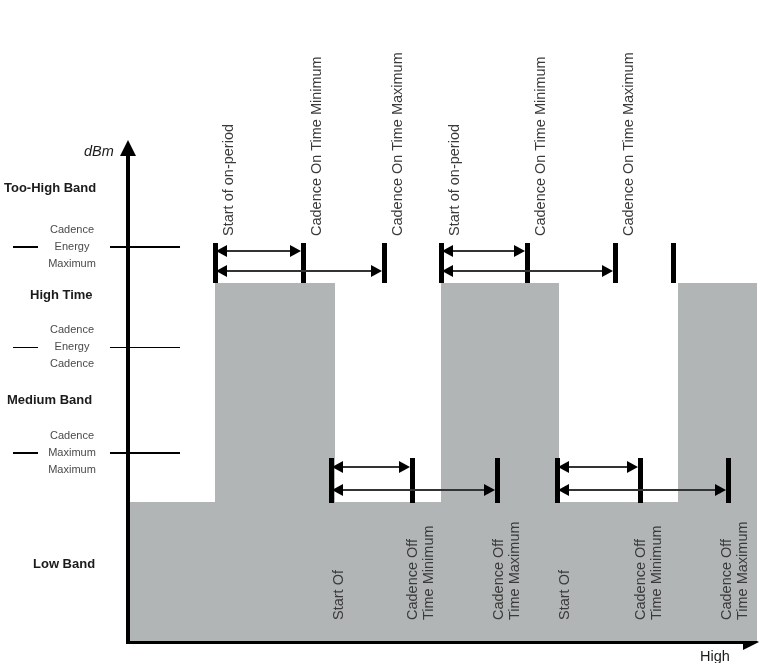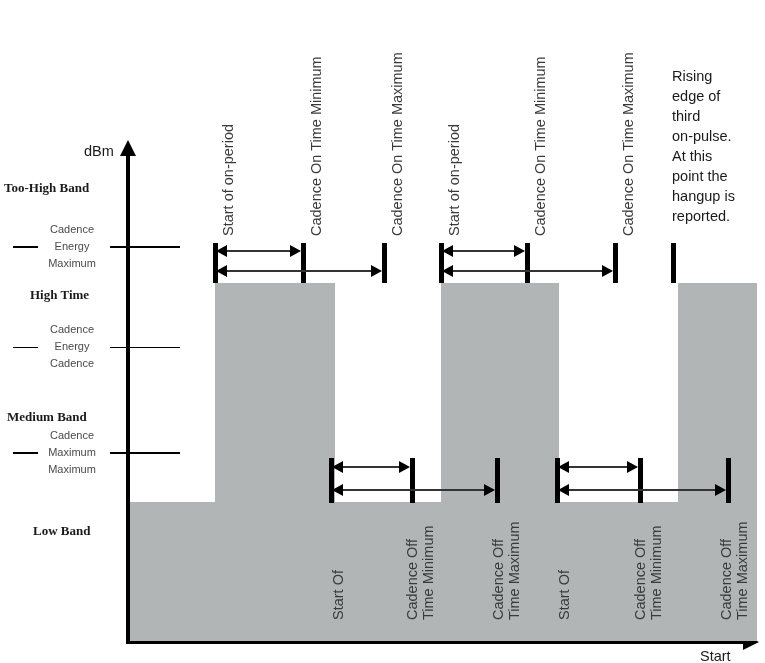--- a/index.html
+++ b/index.html
@@ -22,21 +22,20 @@
   }
   .abs { position: absolute; }
 
   
   .band-label {
     font-size: 13px;
     font-weight: bold;
     color: #1a1a1a;
     white-space: nowrap;
     text-align: left;
-    font-family: Liberation Serif, serif;
   }
   .thr-label {
     font-size: 11px;
     color: #4a4a4a;
     line-height: 17px;
     text-align: center;
     white-space: nowrap;
   }
   .thr-rule {
     background: #000000;
@@ -96,40 +95,40 @@
 </head>
 <body>
 
 <div id="stage">
 
   <div class="abs axis-line" style="left:126px; top:152px; width:4px; height:491px;"></div>
 
   <div class="abs" style="left:120px; top:140px; width:0; height:0;
               border-left:8px solid transparent; border-right:8px solid transparent;
               border-bottom:16px solid #000;"></div>
-  <div class="abs axis-cap-text" style="left:84px; top:143px;">dBm</div>
+  <div class="abs axis-cap-text" style="left:84px; top:143px;font-style:italic;">dBm</div>
 
   <div class="abs axis-line" style="left:126px; top:640px; width:619px; height:4px;"></div>
   <div class="abs" style="left:743px; top:634px; width:0; height:0;
               border-top:8px solid transparent; border-bottom:8px solid transparent;
               border-left:16px solid #000;"></div>
-  <div class="abs axis-cap-text" style="left:700px; top:648px;">Start</div>
+  <div class="abs axis-cap-text" style="left:700px; top:648px;">High</div>
 
   <div class="abs pulse-fill" style="left:130px; top:502px; width:627px; height:139px;"></div>
 
   <div class="abs pulse-fill" style="left:215px; top:283px; width:120px; height:358px;"></div>
 
   <div class="abs pulse-fill" style="left:441px; top:283px; width:118px; height:358px;"></div>
 
   <div class="abs pulse-fill" style="left:678px; top:283px; width:79px; height:358px;"></div>
 
   <div class="abs band-label" style="left:4px; top:180px;">Too-High Band</div>
   <div class="abs band-label" style="left:30px; top:287px;">High Time</div>
-  <div class="abs band-label" style="left:7px; top:409px;">Medium Band</div>
-  <div class="abs band-label" style="left:33px; top:523px;">Low Band</div>
+  <div class="abs band-label" style="left:7px; top:392px;">Medium Band</div>
+  <div class="abs band-label" style="left:33px; top:556px;">Low Band</div>
 
   <div class="abs thr-label" style="left:20px; top:221px; width:104px;">
     <div>Cadence</div>
     <div>Energy</div>
     <div>Maximum</div>
   </div>
   <div class="abs thr-rule" style="left:13px; top:246px; width:25px;"></div>
   <div class="abs thr-rule" style="left:110px; top:246px; width:70px;"></div>
 
   <div class="abs thr-label" style="left:20px; top:321px; width:104px;">
@@ -226,22 +225,14 @@
   <div class="abs" style="left:632px; top:620px; transform-origin:0 0; transform:rotate(-90deg);">
     <div class="vcap two" style="transform:none; position:static;">Cadence Off</div>
     <div class="vcap two" style="transform:none; position:static;">Time Minimum</div>
   </div>
 
   <div class="abs" style="left:718px; top:620px; transform-origin:0 0; transform:rotate(-90deg);">
     <div class="vcap two" style="transform:none; position:static;">Cadence Off</div>
     <div class="vcap two" style="transform:none; position:static;">Time Maximum</div>
   </div>
 
-  <div class="abs note" style="left:672px; top:66px;">Rising
-edge of
-third
-on-pulse.
-At this
-point the
-hangup is
-reported.</div>
 
 </div>
 
 </body></html>

